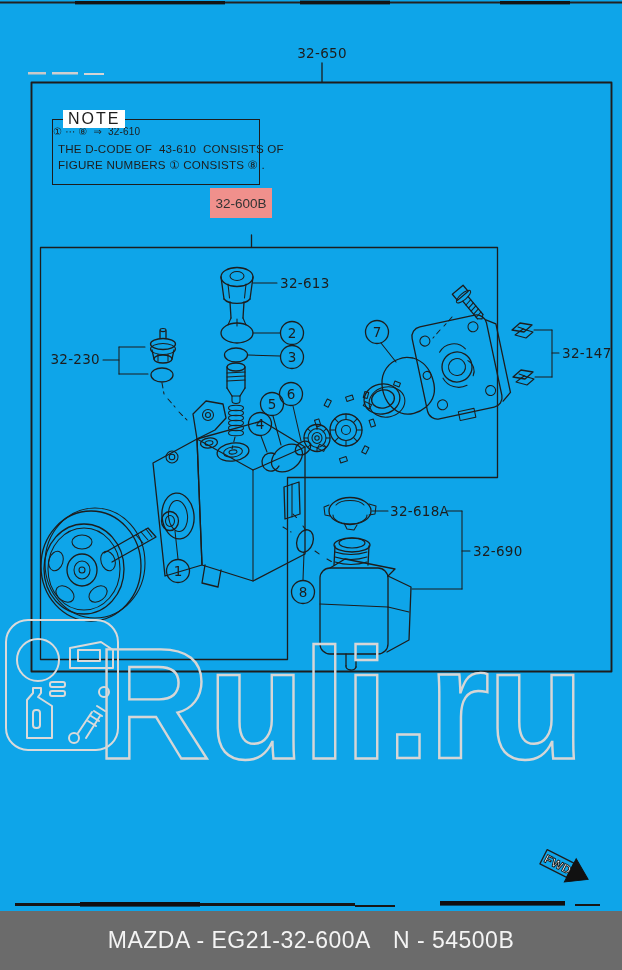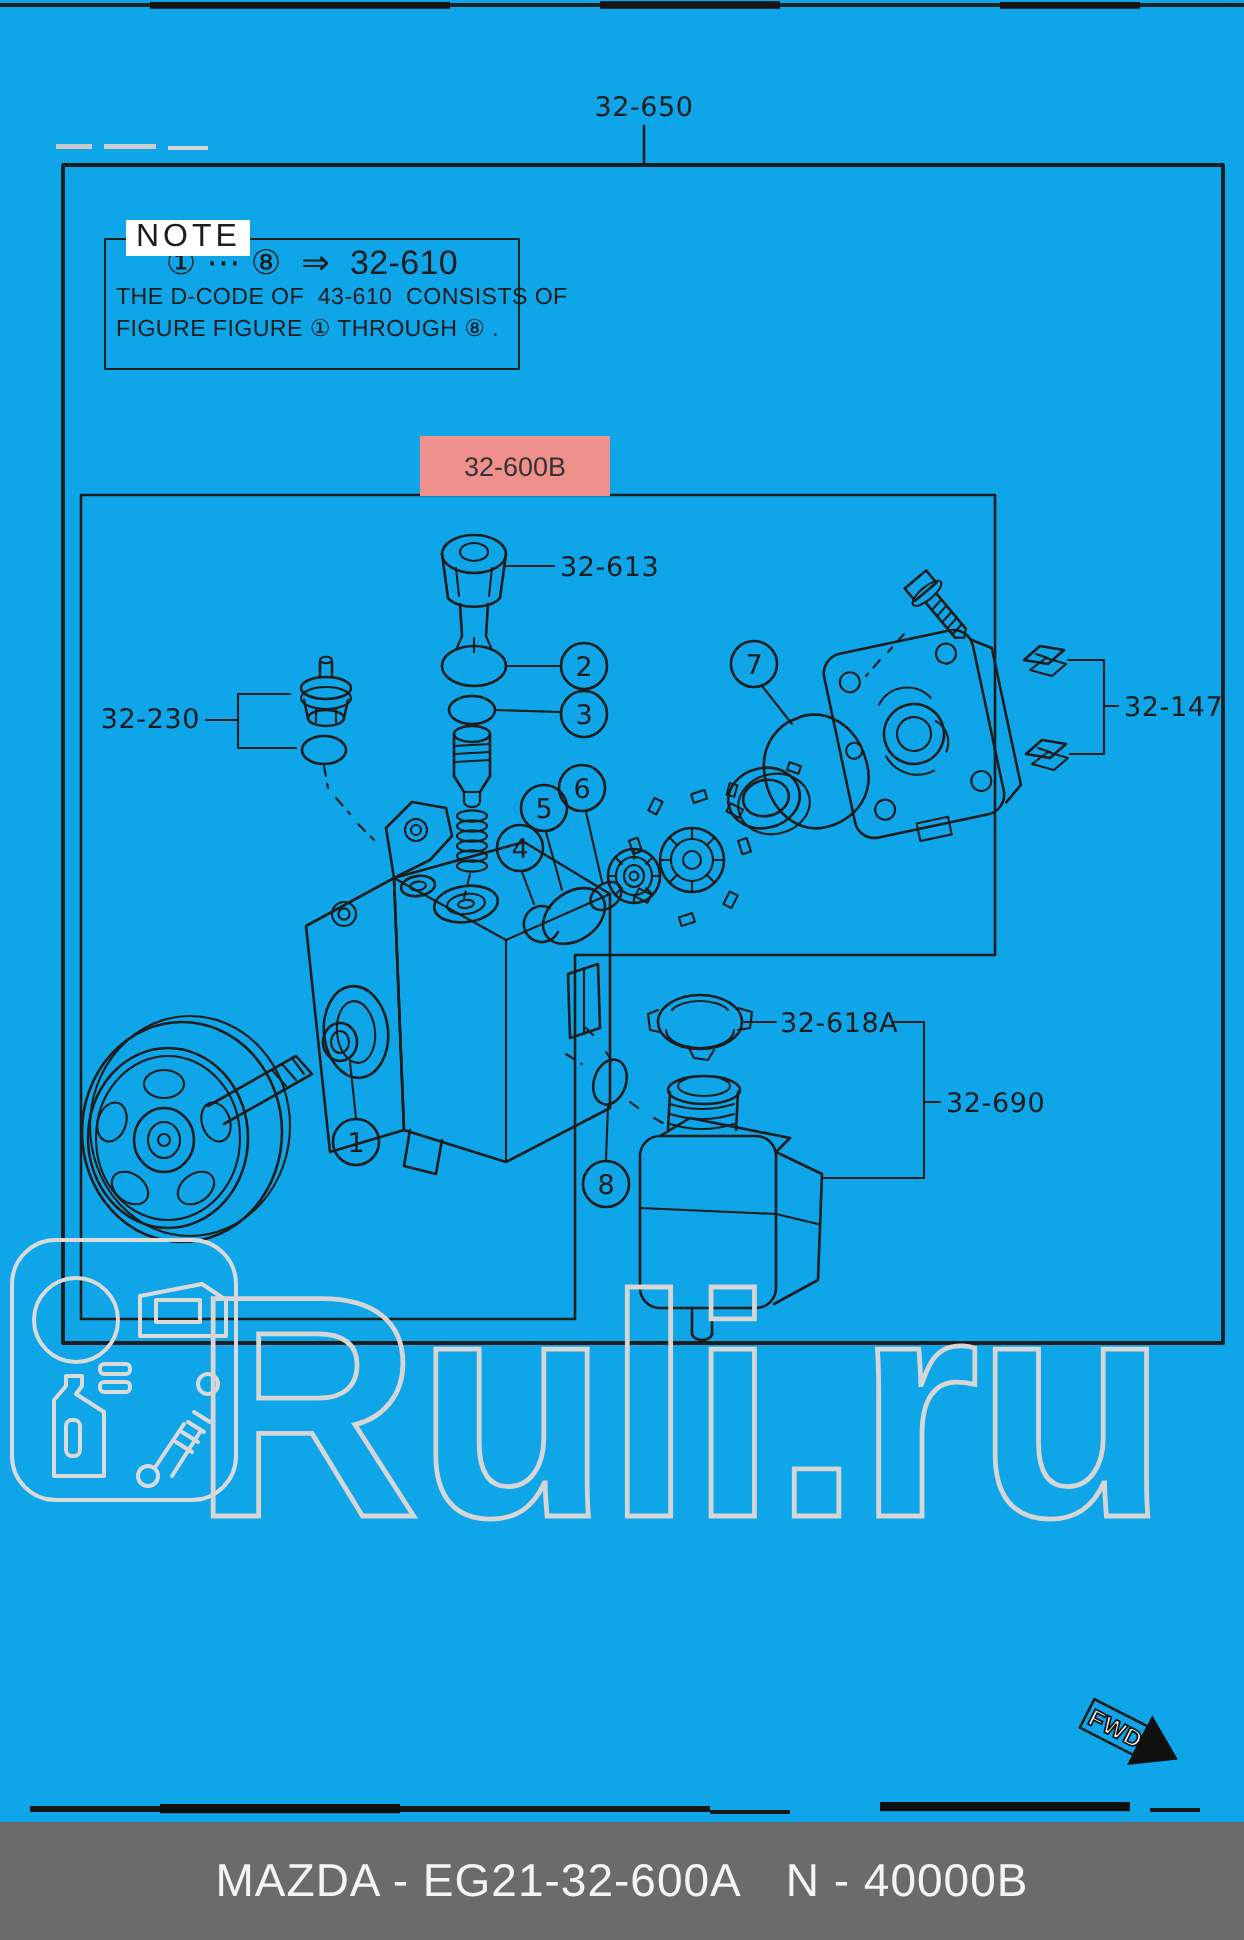--- a/index.html
+++ b/index.html
@@ -18,22 +18,22 @@
          fill:none;stroke:#d6d6d6;stroke-width:2.4;letter-spacing:-2px}
   .fwdtxt{font-family:"Liberation Sans",sans-serif;font-weight:bold;font-size:12px;
           fill:#fff;stroke:#111;stroke-width:.9;letter-spacing:.5px}
   
   .note-box{position:absolute;left:52px;top:119px;width:208px;height:66px;
             border:1.6px solid #1d1d1d;box-sizing:border-box;background:transparent}
   .note-title{position:absolute;top:-10px;left:10px;background:#fff;padding:0 5px;
               font-size:16px;letter-spacing:2px;color:#1d1d1d}
   .note-line{font-size:11.6px;color:#1d1d1d;white-space:pre;padding-left:5px;
              line-height:16.5px;letter-spacing:.2px}
-  .note-rule{font-size:17px;text-align:center;margin-top:4px;padding-left:0}
-  .highlight{position:absolute;left:210px;top:218px;width:95px;height:30px;
+  .note-rule{font-size:10px;text-align:left;margin-top:4px;padding-left:0}
+  .highlight{position:absolute;left:210px;top:188px;width:62px;height:30px;
              display:flex;align-items:center;justify-content:center;
              font-size:13.5px;color:#333;}
   .footer{position:absolute;left:0;top:911px;width:622px;height:59px;
           display:flex;align-items:center;justify-content:center;gap:22px;
           color:#f4f4f4;font-size:23px;letter-spacing:.5px}
 </style>
 </head>
 <body>
 
 <div class="page">
@@ -393,23 +393,23 @@
     <rect x="355" y="905" width="40" height="2" fill="#161616"></rect>
     <rect x="440" y="901" width="125" height="4.6" fill="#101010"></rect>
     <rect x="575" y="904" width="25" height="2" fill="#161616"></rect>
   </g>
 </svg>
 
 <div class="note-box">
   <span class="note-title">NOTE</span>
   <div class="note-line note-rule">① ⋯ ⑧  ⇒  32-610</div>
   <div class="note-line">THE D-CODE OF  43-610  CONSISTS OF</div>
-  <div class="note-line">FIGURE FIGURE ① THROUGH ⑧ .</div>
+  <div class="note-line">FIGURE NUMBERS ① CONSISTS ⑧ .</div>
 </div>
 
 <div class="highlight" style="background-color: rgb(240, 144, 140);">32-600B</div>
 
 <div class="footer" style="background-color: rgb(107, 107, 107);">
   <span>MAZDA - EG21-32-600A</span>
-  <span>N - 40000B</span>
+  <span>N - 54500B</span>
 </div>
 
 </div>
 
 </body></html>

